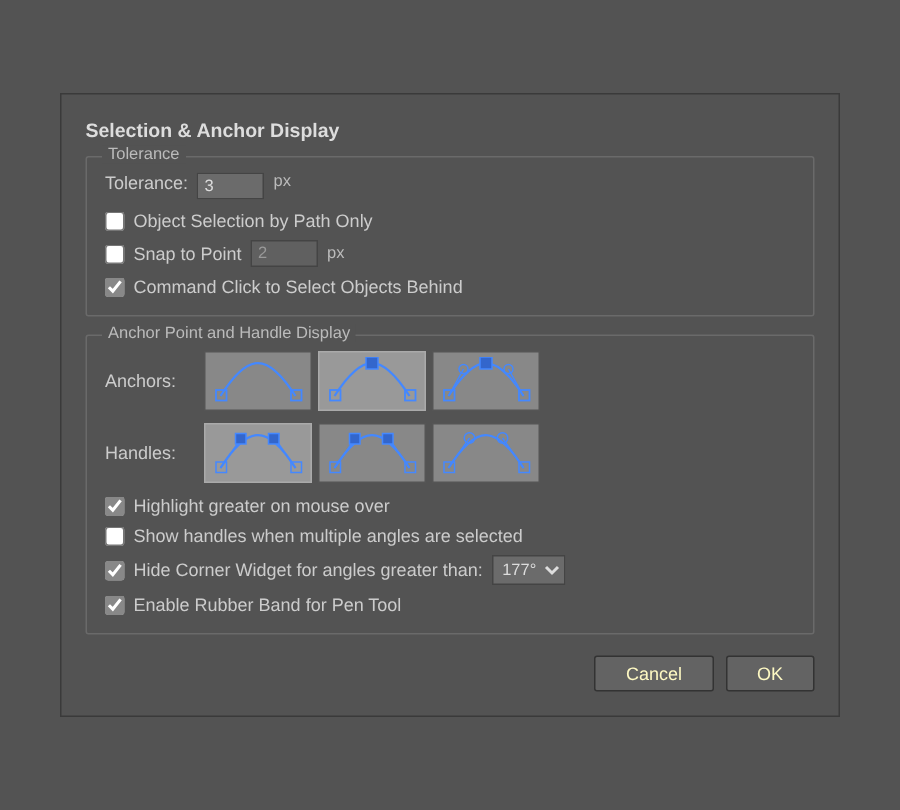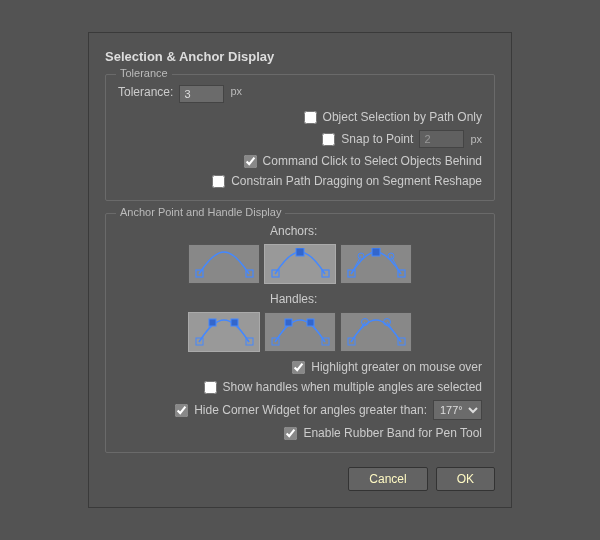--- a/index.html
+++ b/index.html
@@ -11,21 +11,21 @@
       align-items: center;
       width: 600px;
       height: 540px;
       font-family: Arial, sans-serif;
       font-size: 12px;
       color: #ccc;
     }
 
     .dialog {
       background: #535353;
-      width: 424px;
+      width: 520px;
       padding: 16px;
       border: 1px solid #3a3a3a;
     }
 
     .dialog-title {
       color: #ddd;
       font-size: 13px;
       font-weight: bold;
       margin-bottom: 10px;
     }
@@ -87,21 +87,20 @@
     .px-label {
       color: #bbb;
       font-size: 11px;
     }
 
     .checkbox-row {
       display: flex;
       align-items: center;
       margin-bottom: 6px;
       gap: 6px;
-      justify-content: flex-end;
     }
 
     .checkbox-row:last-child {
       margin-bottom: 0;
     }
 
     input[type="checkbox"] {
       width: 13px;
       height: 13px;
       margin: 0;
@@ -113,21 +112,20 @@
       color: #ccc;
       font-size: 12px;
     }
 
     
     .anchors-row {
       display: flex;
       align-items: center;
       margin-bottom: 8px;
       gap: 6px;
-      flex-direction: column;
     }
 
     .anchor-label {
       color: #ccc;
       width: 60px;
       flex-shrink: 0;
     }
 
     .anchor-options {
       display: flex;
@@ -214,24 +212,20 @@
       <span class="checkbox-label">Snap to Point</span>
       <input type="text" class="disabled-input" value="2" style="">
       <span class="px-label">px</span>
     </div>
 
     <div class="checkbox-row">
       <input type="checkbox" checked="" style="">
       <span class="checkbox-label">Command Click to Select Objects Behind</span>
     </div>
 
-    <div class="checkbox-row">
-      <input type="checkbox" style="">
-      <span class="checkbox-label">Constrain Path Dragging on Segment Reshape</span>
-    </div>
   </div>
 
   <div class="group-box">
     <span class="group-label">Anchor Point and Handle Display</span>
 
     <div class="anchors-row">
       <span class="anchor-label">Anchors:</span>
       <div class="anchor-options">
 
         <div class="anchor-box">

